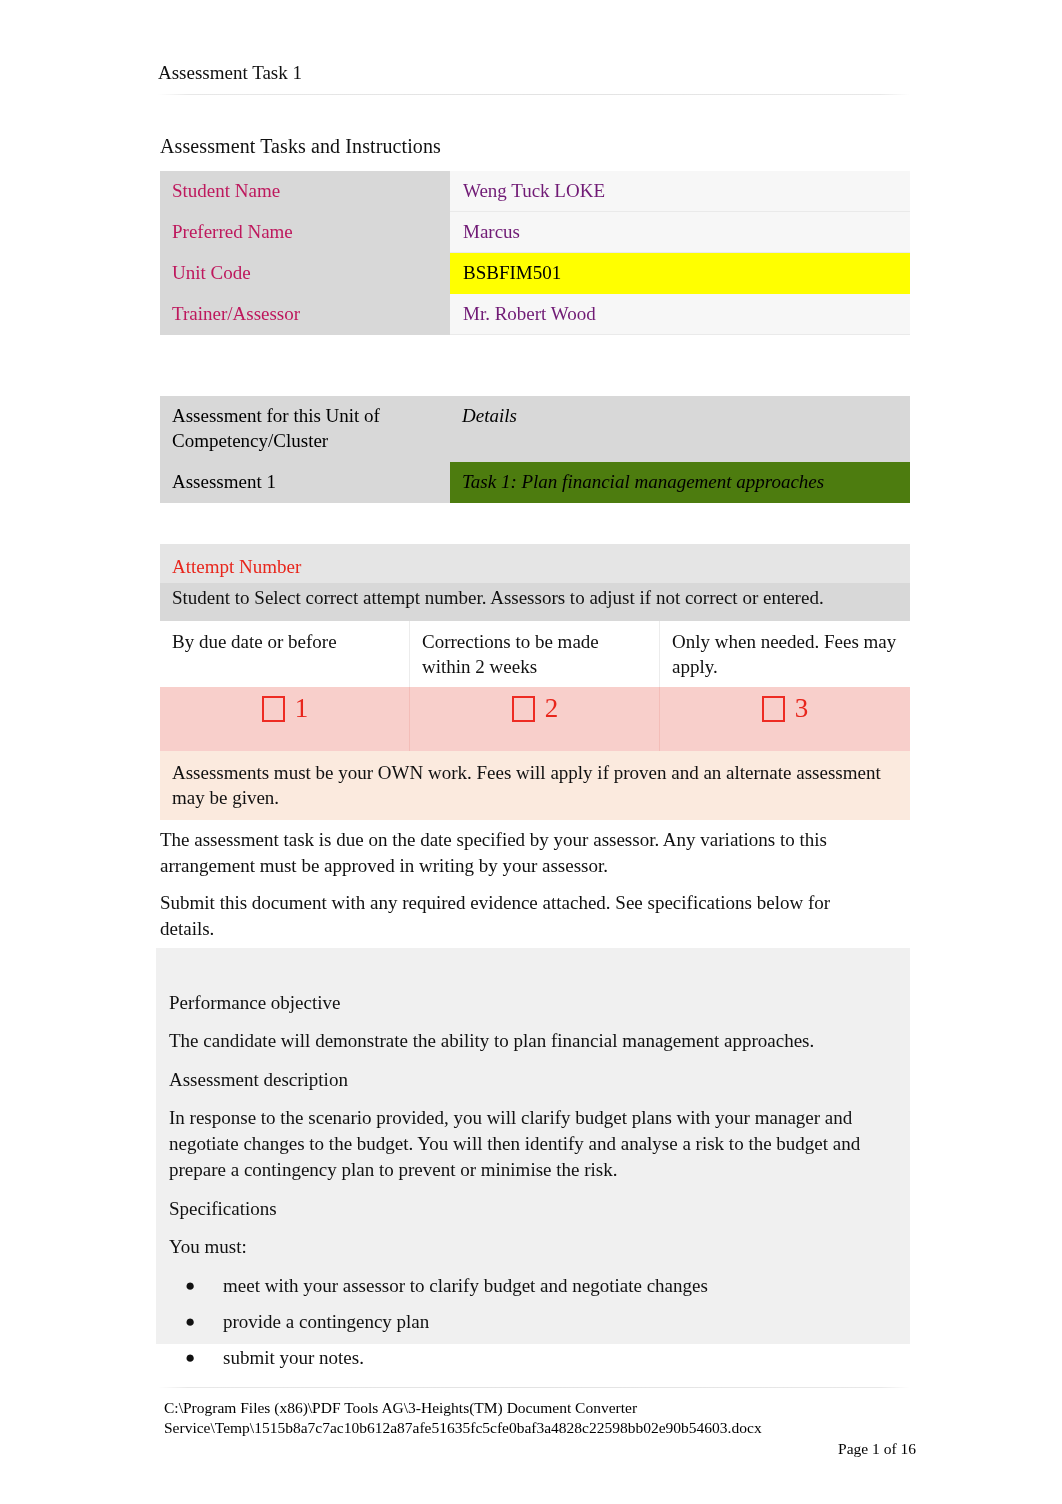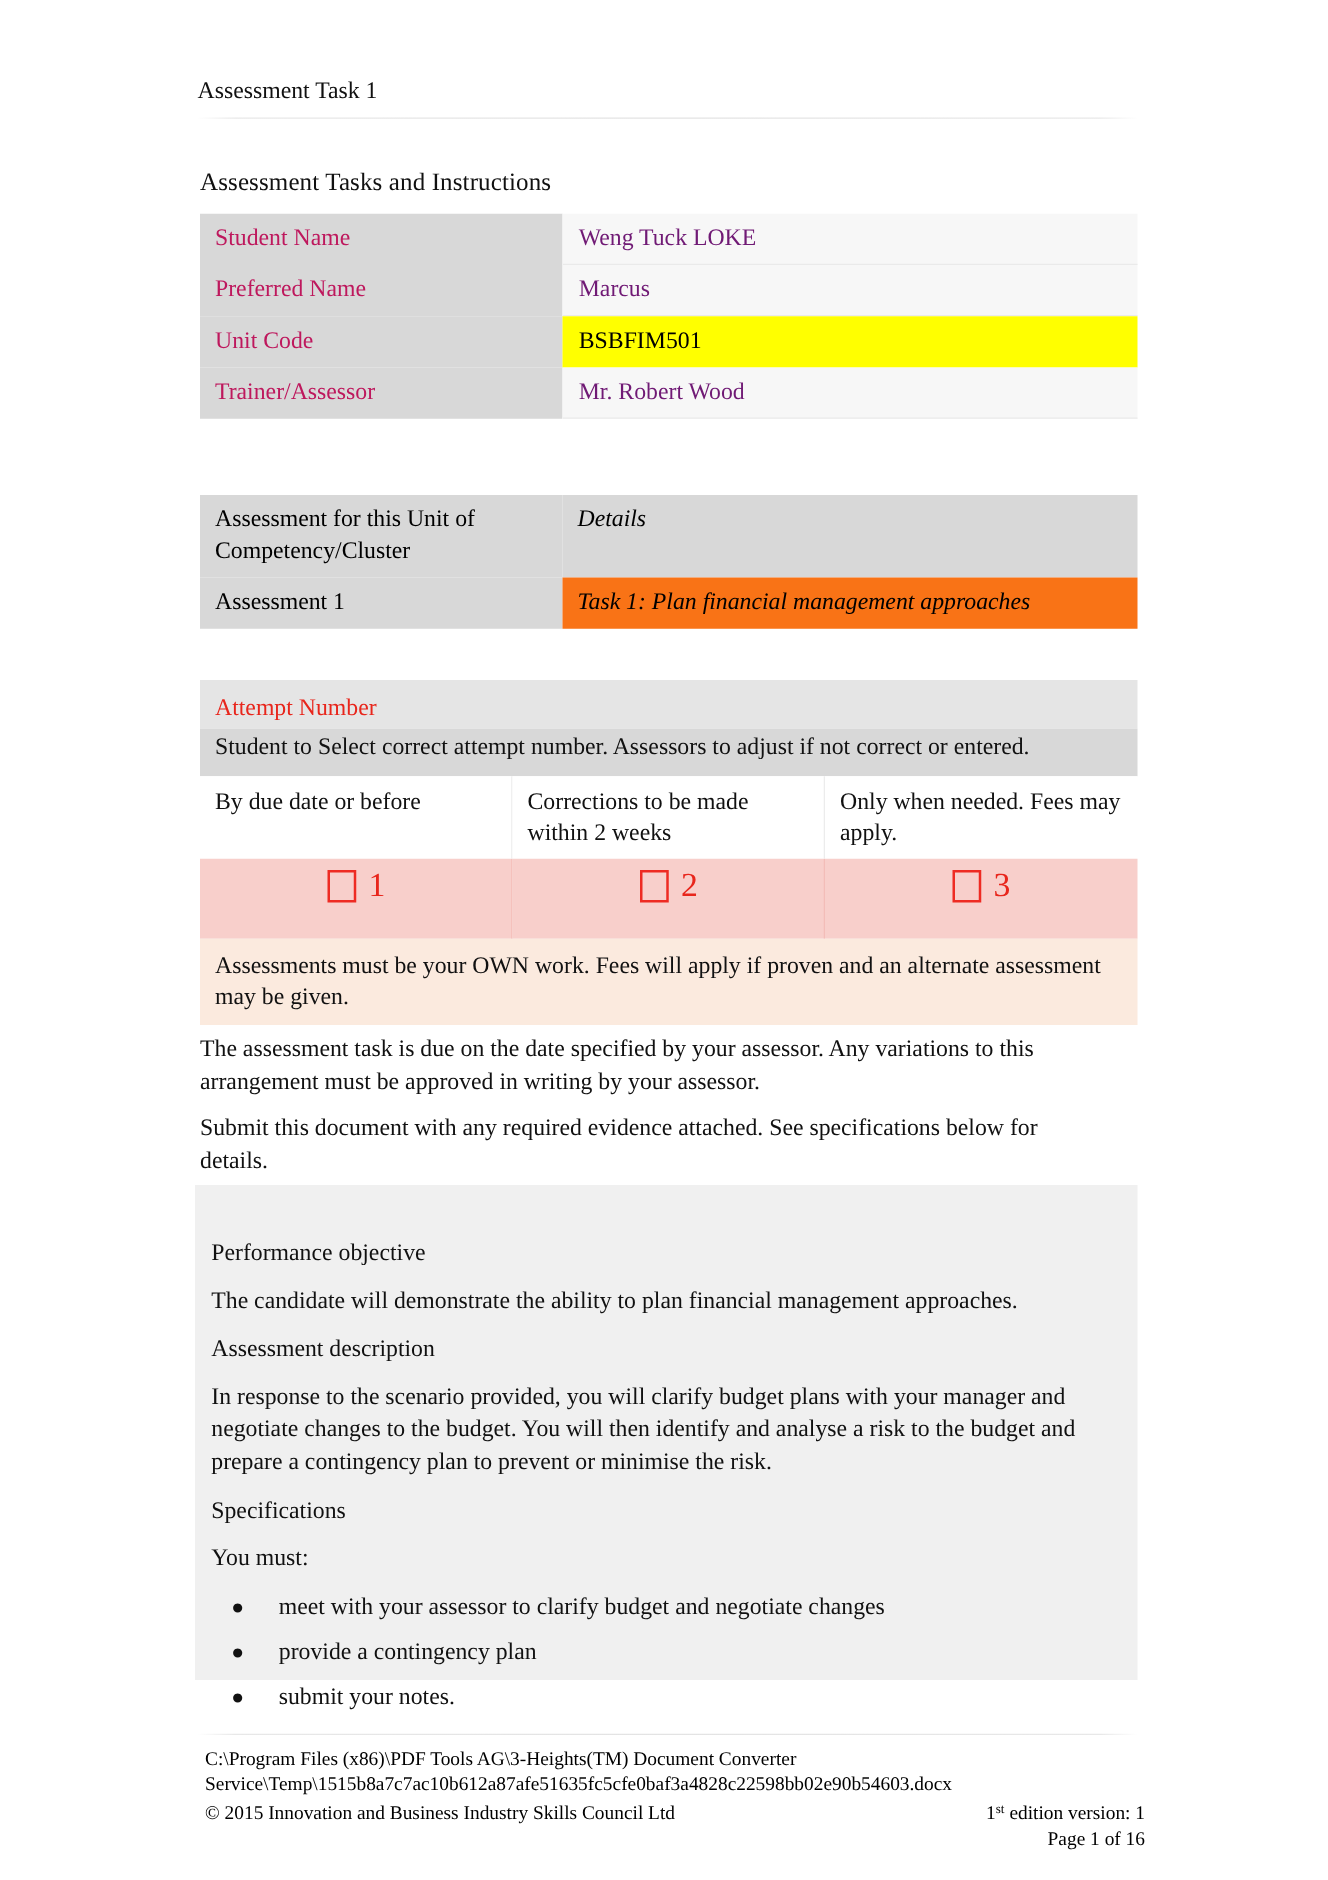--- a/index.html
+++ b/index.html
@@ -102,21 +102,21 @@
   }
   #assessment-table td.label {
     width: 268px;
     background: #d8d8d8;
   }
   #assessment-table td.value {
     background: #d8d8d8;
     font-style: italic;
   }
   #assessment-table tr.row-task td.value {
-    background: #f97316;
+    background: #4d7c0f;
     color: #000;
   }
   #assessment-table td.tall { height: 48px; }
 
   
   #attempt-table {
     left: 160px;
     top: 544px;
     width: 750px;
   }
@@ -374,22 +374,16 @@
           <span>submit your notes.</span>
         </li>
       </ul>
     </div>
   </div>
 
   <div class="footer-rule"></div>
   <div class="footer">
     <div class="conv-line">C:\Program Files (x86)\PDF Tools AG\3-Heights(TM) Document Converter</div>
     <div class="conv-line">Service\Temp\1515b8a7c7ac10b612a87afe51635fc5cfe0baf3a4828c22598bb02e90b54603.docx</div>
-    <div class="footer-row">
-      <div>© 2015 Innovation and Business Industry Skills Council Ltd</div>
-      <div class="footer-right">
-        <span>1</span><sup>st</sup><span> edition version: 1</span>
-      </div>
-    </div>
     <div class="page-num">Page 1 of 16</div>
   </div>
 
 </div>
 
 </body></html>

